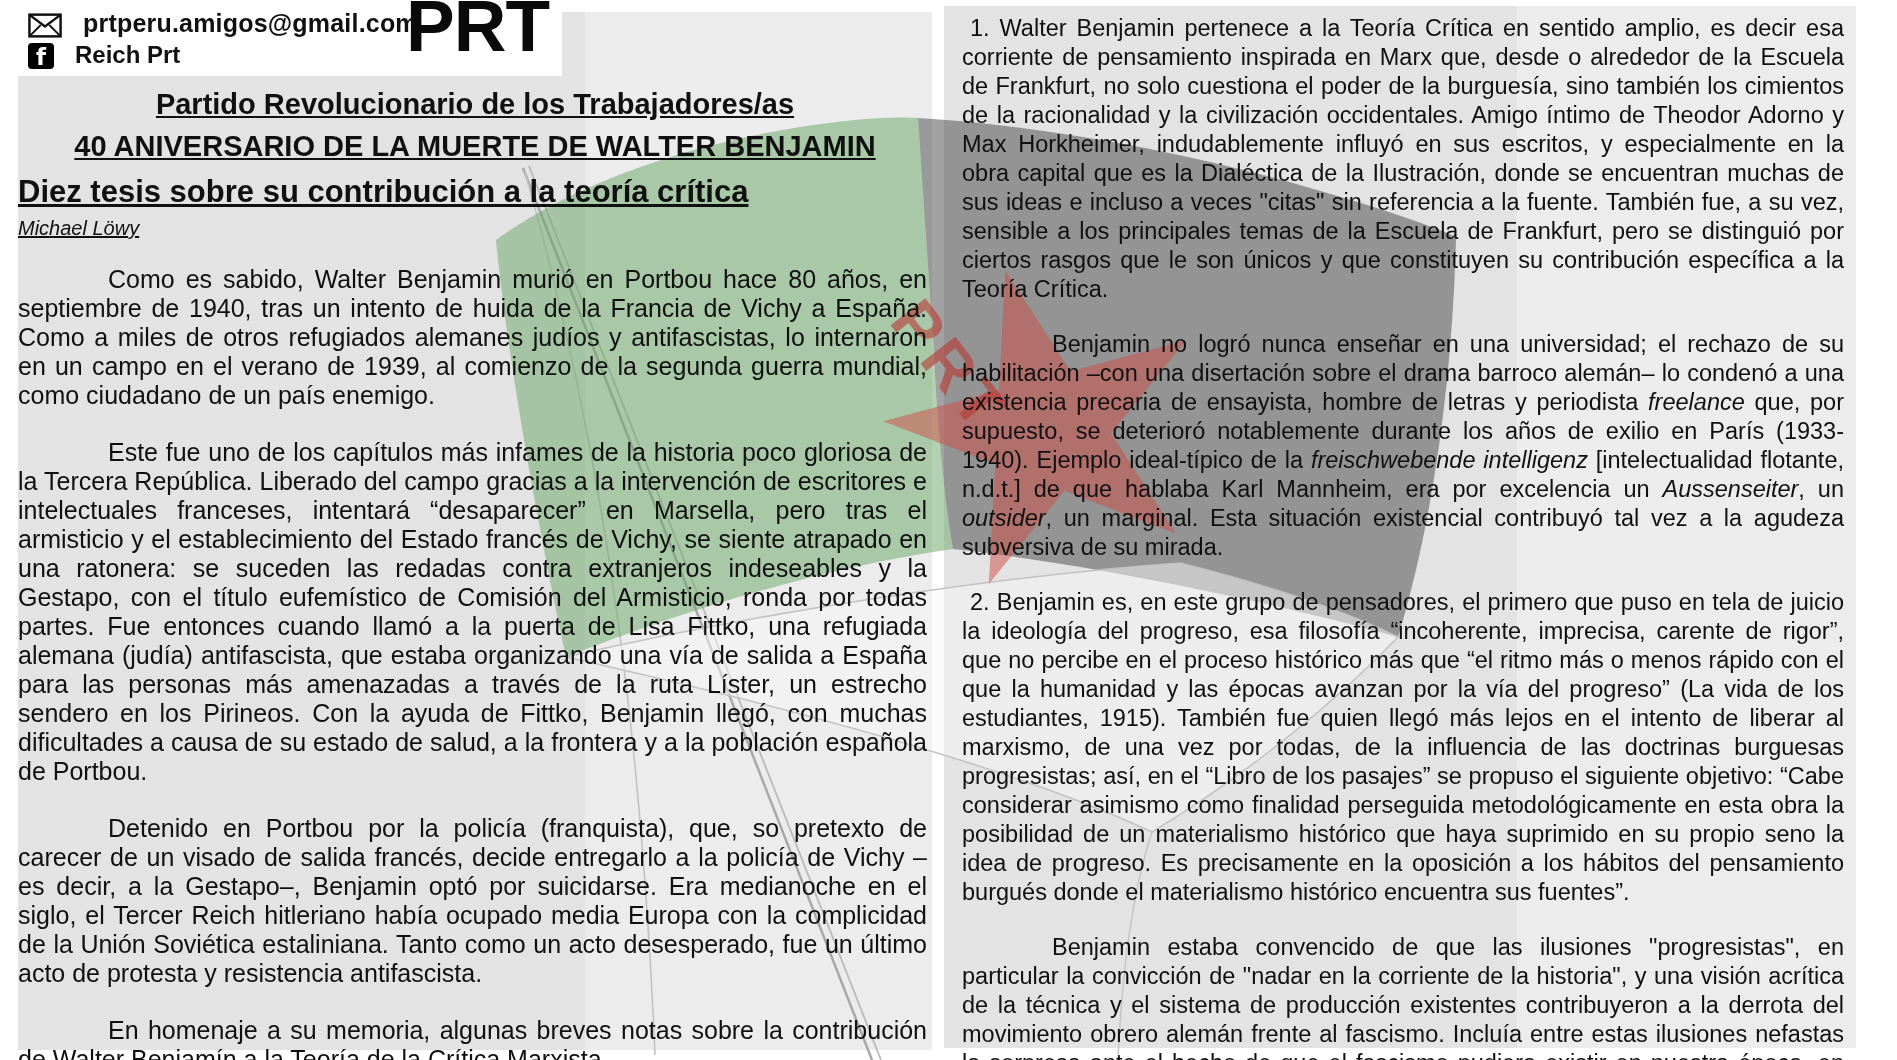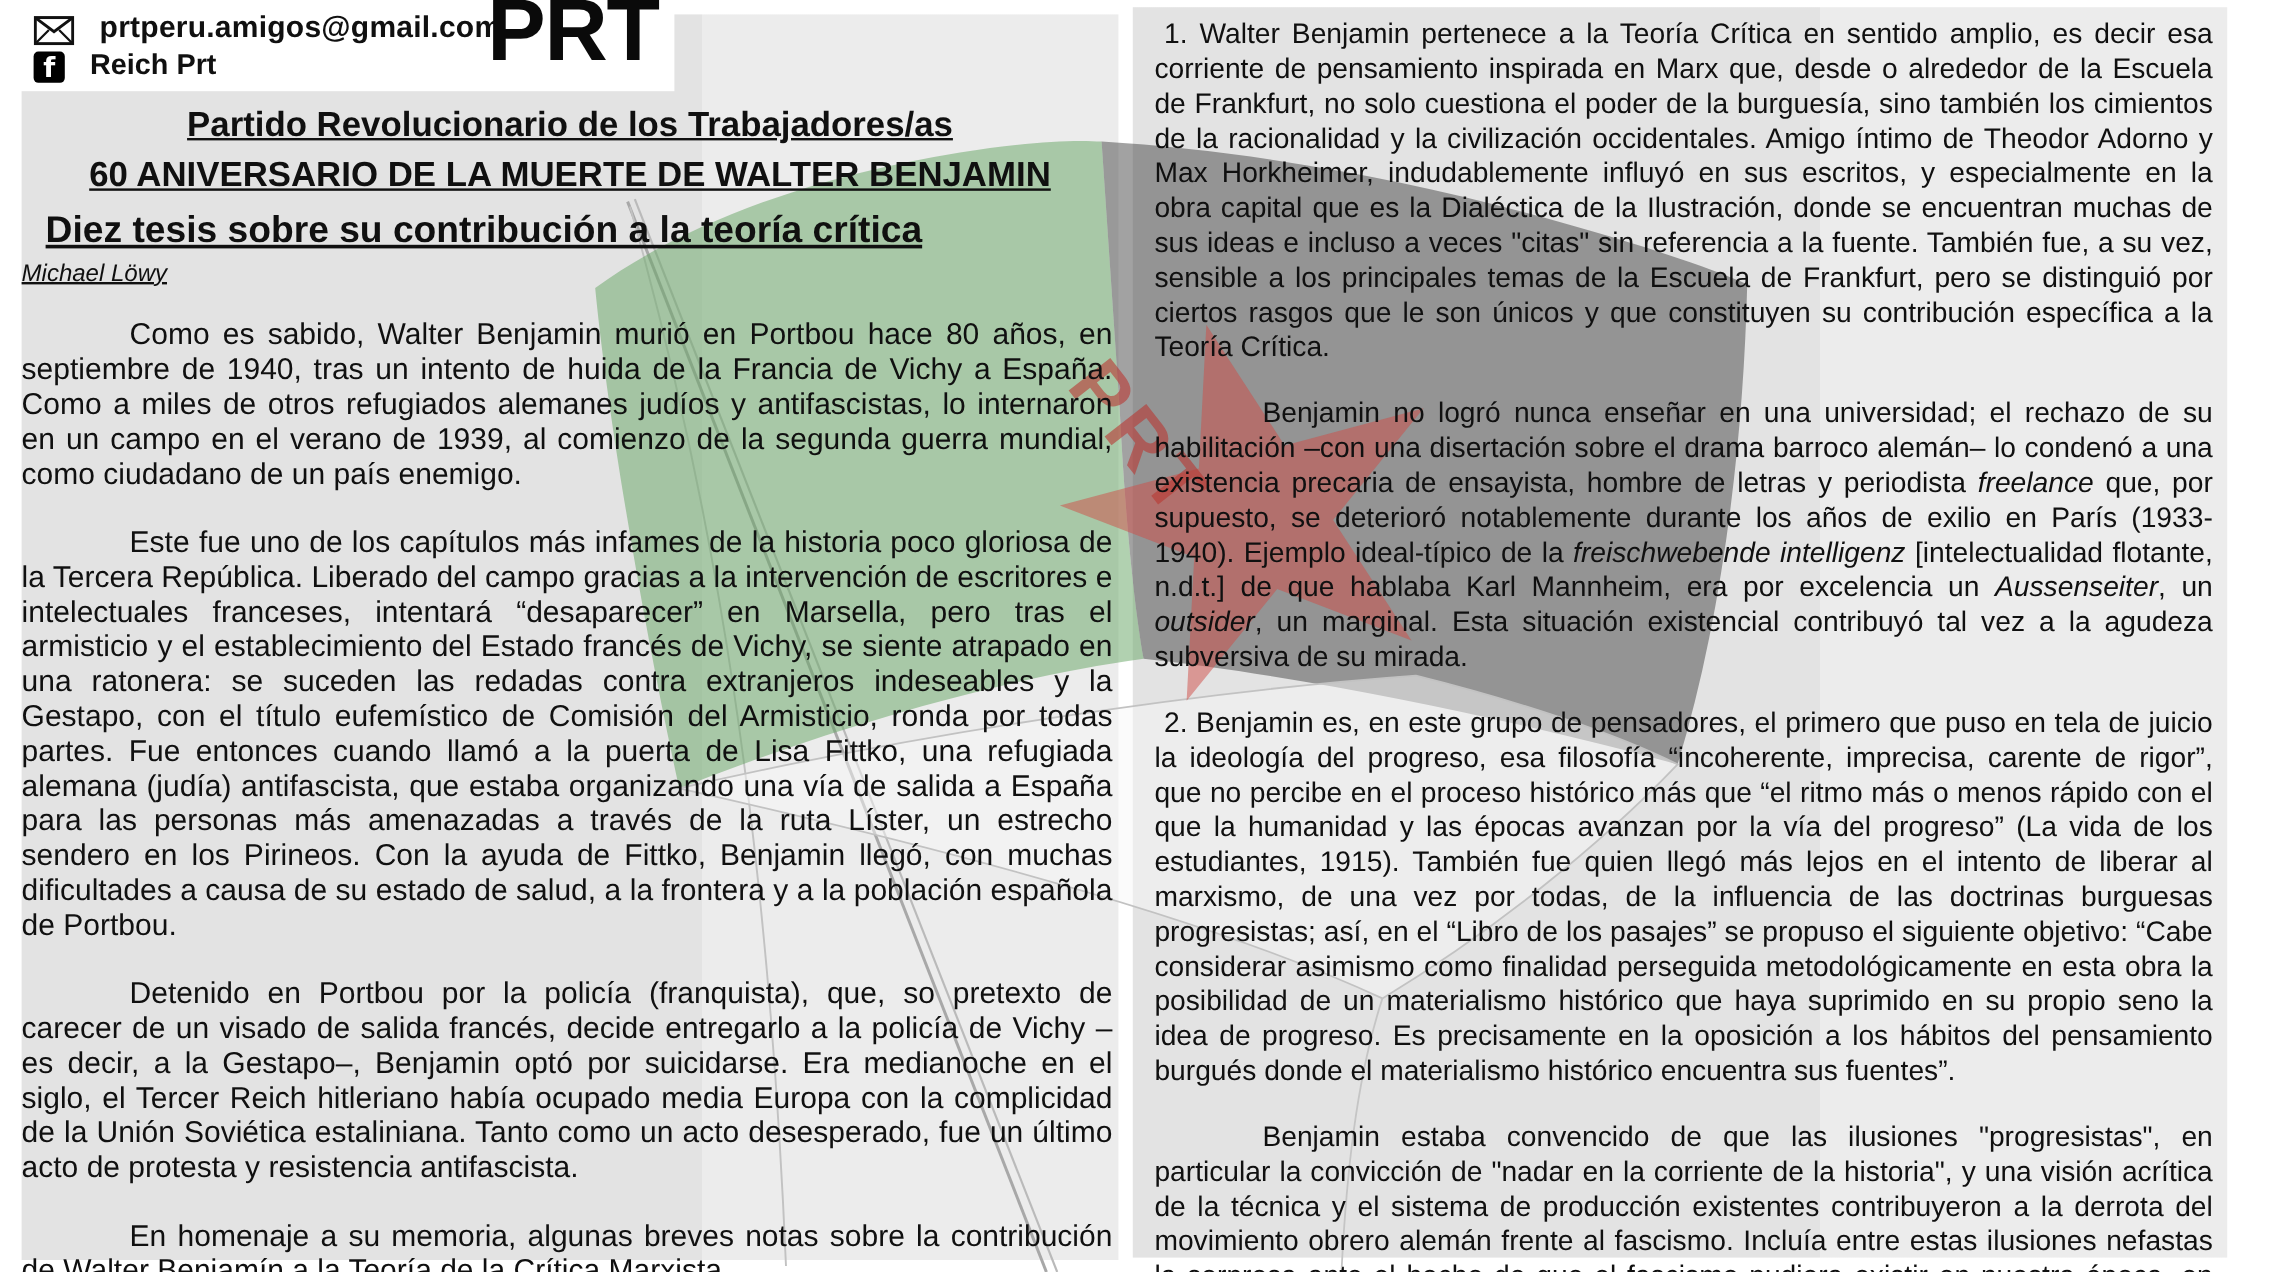--- a/index.html
+++ b/index.html
@@ -36,21 +36,21 @@
     font-family:"DejaVu Sans",sans-serif;overflow:hidden;}
   .logo{position:absolute;left:406px;top:-14px;width:162px;height:80px;
     font-weight:bold;font-size:73px;line-height:80px;letter-spacing:-1px;color:#0a0a0a;}
   .website{position:absolute;left:580px;top:15px;width:344px;height:42px;background:#f2f2f2;
     display:flex;align-items:center;justify-content:center;
     font-weight:bold;font-size:27px;letter-spacing:0.5px;}
 
   .headings{padding-top:76px;text-decoration:underline;}
   .org-title{font-size:29px;font-weight:bold;text-align:center;margin:0;}
   .anniv-title{font-size:29px;font-weight:bold;text-align:center;margin:9px 0 0;}
-  .article-title{font-size:31px;font-weight:bold;text-align:left;margin:11px 0 0;padding-left:20px;}
+  .article-title{font-size:31px;font-weight:bold;text-align:left;margin:11px 0 0;}
   .author{font-style:italic;font-size:20px;margin:7px 0 25px;}
 
   .left-col p{font-size:25px;line-height:29px;margin:0 0 28px;text-align:justify;padding-right:5px;}
   .right-col p{font-size:23.5px;line-height:29px;margin:0 0 26px;text-align:justify;}
   .ind-big{text-indent:90px;}
   .ind-sm{text-indent:8px;}
 </style>
 </head>
 <body>
 
@@ -89,21 +89,21 @@
       <div class="contact-row">
         <span class="fb-icon">f</span>
         <span class="contact-fb">Reich Prt</span>
       </div>
       <div class="logo">PRT</div>
     </div>
 
 
     <div class="headings">
       <div class="org-title">Partido Revolucionario de los Trabajadores/as</div>
-      <div class="anniv-title">60 ANIVERSARIO DE LA MUERTE DE WALTER BENJAMIN</div>
+      <div class="anniv-title">40 ANIVERSARIO DE LA MUERTE DE WALTER BENJAMIN</div>
       <div class="article-title">Diez tesis sobre su contribución a la teoría crítica</div>
       <div class="author">Michael Löwy</div>
     </div>
 
     <div class="body-text">
       <p class="ind-big"><span>Como es sabido, Walter Benjamin murió en Portbou hace 80 años, en septiembre de 1940, tras un intento de huida de la Francia de Vichy a España. Como a miles de otros refugiados alemanes judíos y antifascistas, lo internaron en un campo en el verano de 1939, al comienzo de la segunda guerra mundial, como ciudadano de un país enemigo.</span></p>
       <p class="ind-big"><span>Este fue uno de los capítulos más infames de la historia poco gloriosa de la Tercera República. Liberado del campo gracias a la intervención de escritores e intelectuales franceses, intentará “desaparecer” en Marsella, pero tras el armisticio y el establecimiento del Estado francés de Vichy, se siente atrapado en una ratonera: se suceden las redadas contra extranjeros indeseables y la Gestapo, con el título eufemístico de Comisión del Armisticio, ronda por todas partes. Fue entonces cuando llamó a la puerta de Lisa Fittko, una refugiada alemana (judía) antifascista, que estaba organizando una vía de salida a España para las personas más amenazadas a través de la ruta Líster, un estrecho sendero en los Pirineos. Con la ayuda de Fittko, Benjamin llegó, con muchas dificultades a causa de su estado de salud, a la frontera y a la población española de Portbou.</span></p>
       <p class="ind-big"><span>Detenido en Portbou por la policía (franquista), que, so pretexto de carecer de un visado de salida francés, decide entregarlo a la policía de Vichy – es decir, a la Gestapo–, Benjamin optó por suicidarse. Era medianoche en el siglo, el Tercer Reich hitleriano había ocupado media Europa con la complicidad de la Unión Soviética estaliniana. Tanto como un acto desesperado, fue un último acto de protesta y resistencia antifascista.</span></p>
       <p class="ind-big"><span>En homenaje a su memoria, algunas breves notas sobre la contribución de Walter Benjamín a la Teoría de la Crítica Marxista.</span></p>
     </div>

